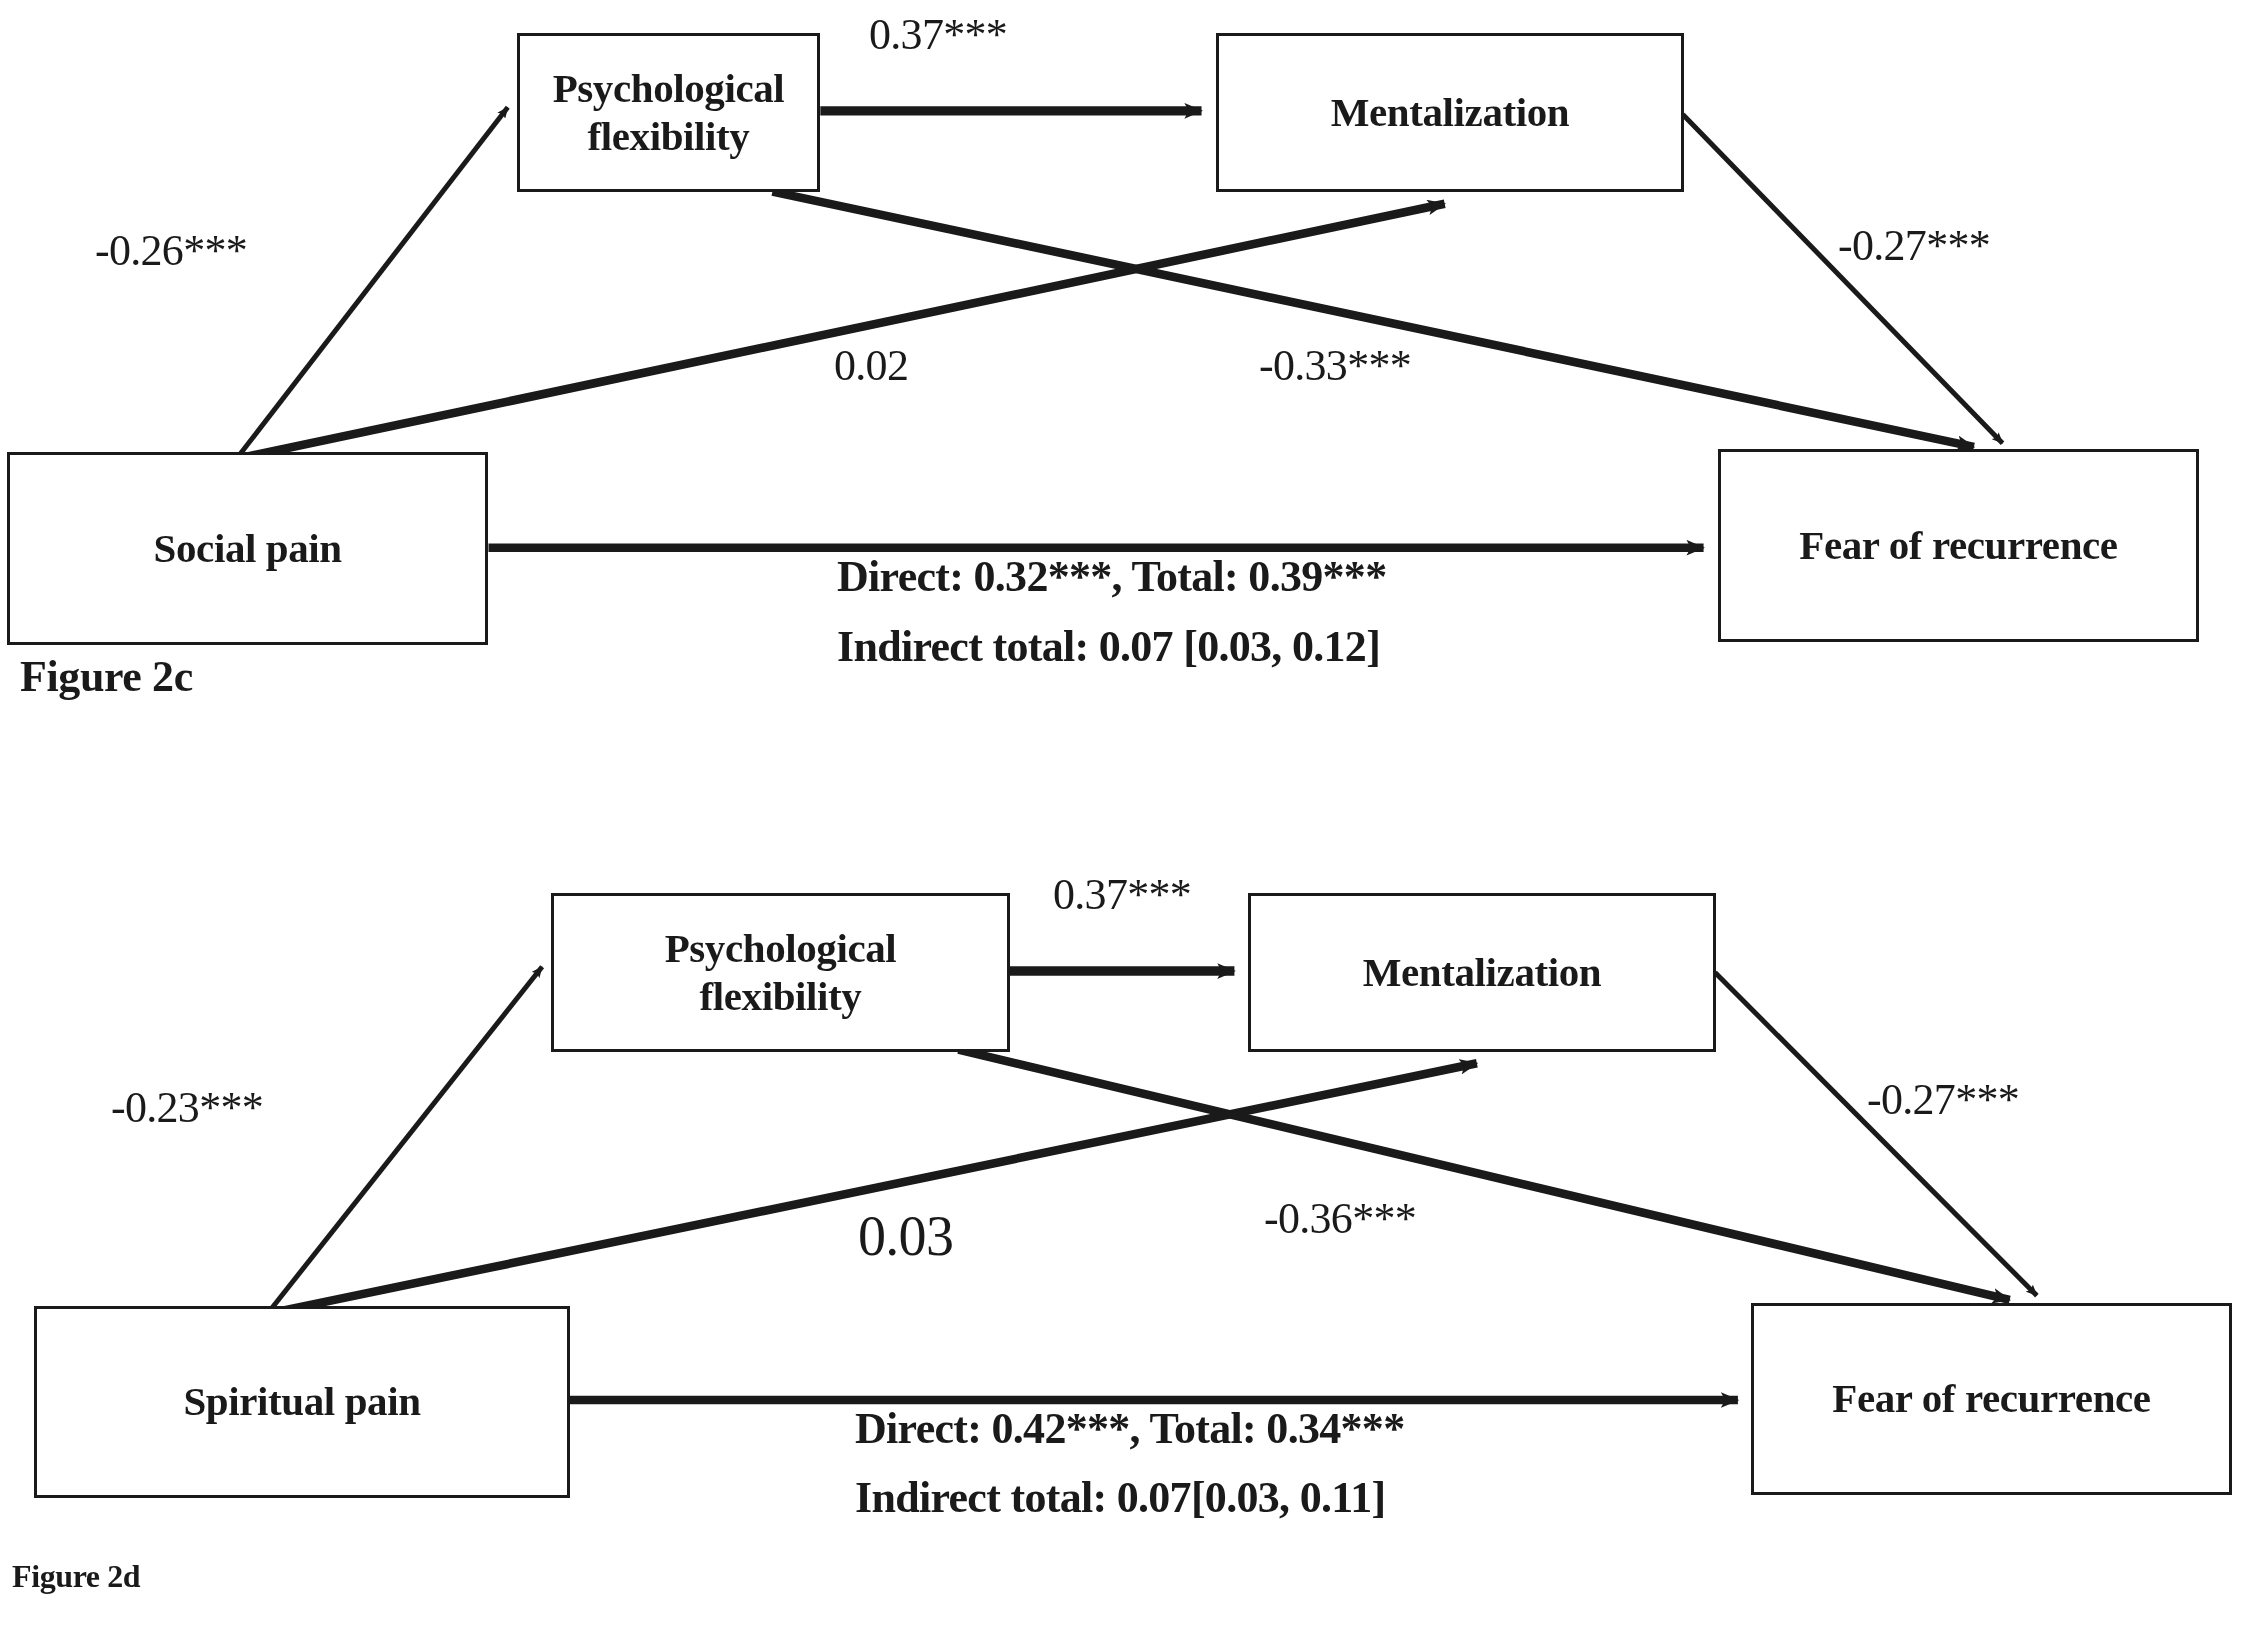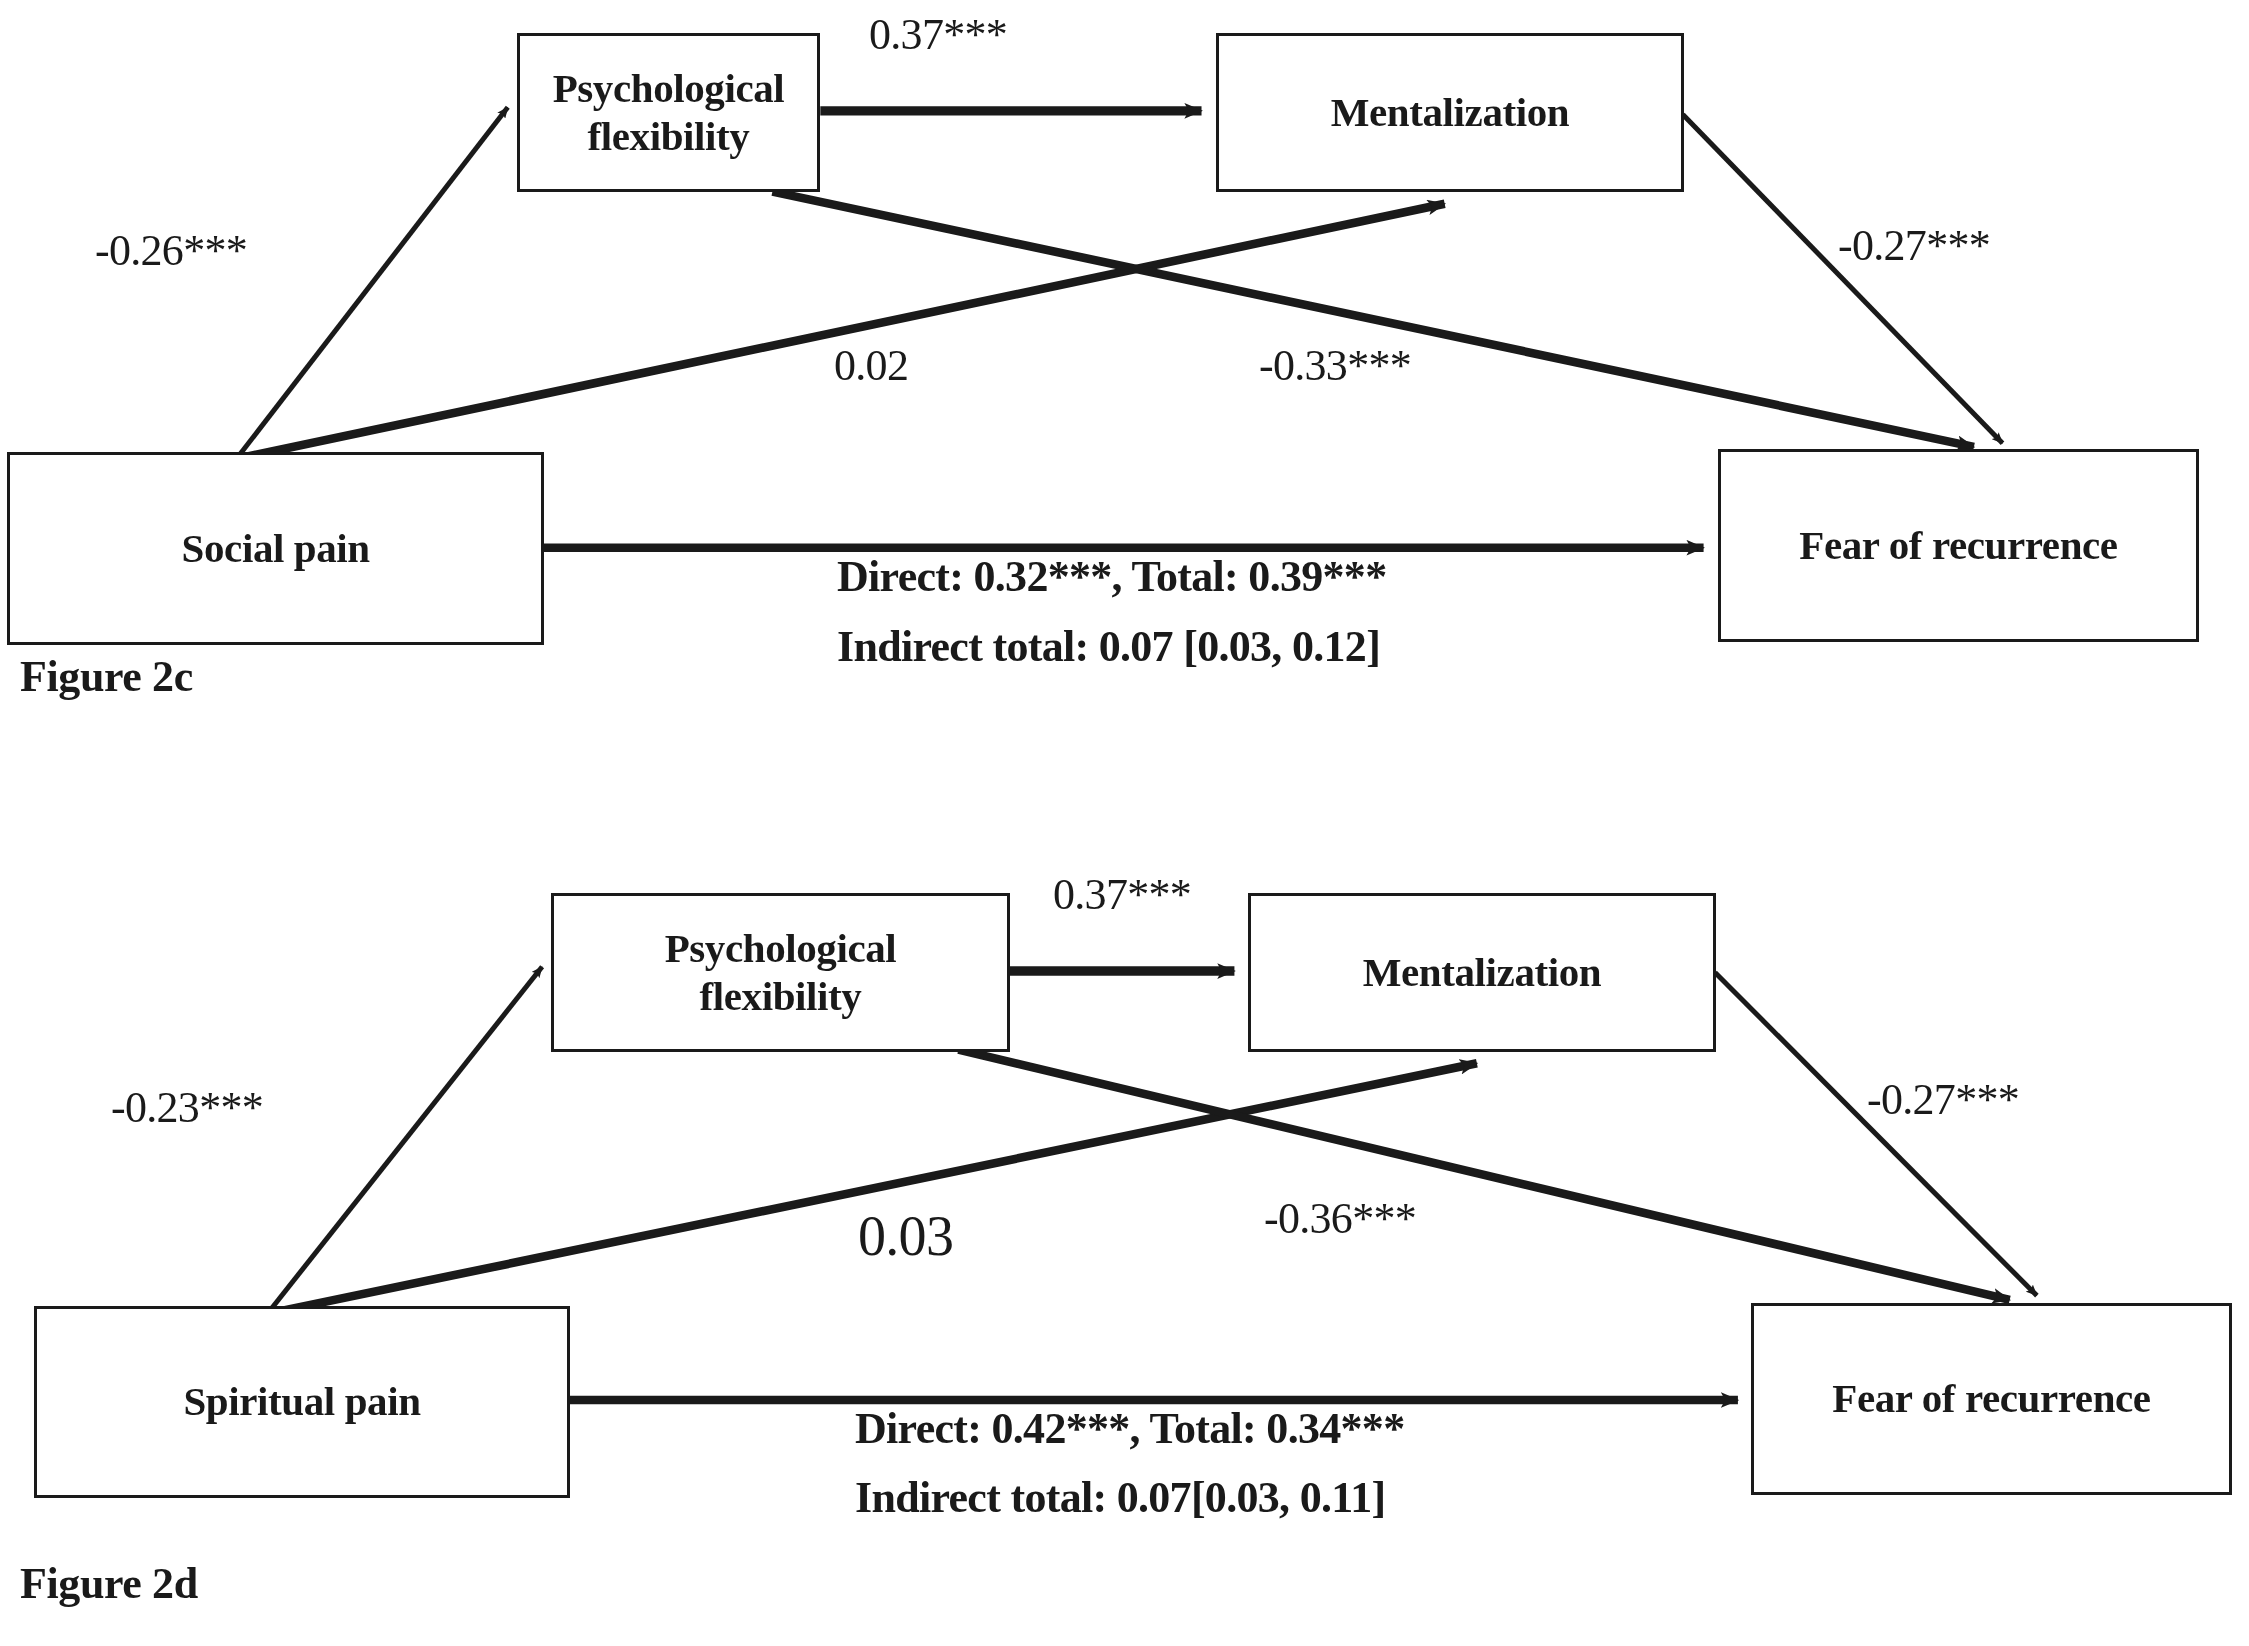--- a/index.html
+++ b/index.html
@@ -82,21 +82,21 @@
     <div>
       <span>Psychological</span>
       <span>flexibility</span>
     </div>
   </div>
 
   <div class="nodebox" style="left:1216px;top:33px;width:468px;height:159px;font-size:41px;">
     <span>Mentalization</span>
   </div>
 
-  <div class="nodebox" style="left:7.2px;top:452px;width:537px;height:193px;font-size:41px;">
+  <div class="nodebox" style="left:7.2px;top:452px;width:481px;height:193px;font-size:41px;">
     <span>Social pain</span>
   </div>
 
   <div class="nodebox" style="left:1718px;top:449px;width:481px;height:193px;font-size:41px;">
     <span>Fear of recurrence</span>
   </div>
 
   <div class="plabel" style="left:95px;top:225px;font-size:44px;">-0.26***</div>
 
   <div class="plabel" style="left:869px;top:8.6px;font-size:44px;">0.37***</div>
@@ -139,16 +139,16 @@
   <div class="plabel" style="left:858px;top:1204px;font-size:56px;">0.03</div>
 
   <div class="plabel" style="left:1264px;top:1193px;font-size:44px;">-0.36***</div>
 
   <div class="plabel" style="left:1867px;top:1074px;font-size:44px;">-0.27***</div>
 
   <div class="eqtext" style="left:855px;top:1403px;font-size:44px;">Direct: 0.42***, Total: 0.34***</div>
 
   <div class="eqtext" style="left:855px;top:1472px;font-size:44px;">Indirect total: 0.07[0.03, 0.11]</div>
 
-  <div class="figcap" style="left:20px;top:1558px;font-size:44px;">Figure 2d</div>
+  <div class="figcap" style="left:12px;top:1558px;font-size:32px;">Figure 2d</div>
 
 </div>
 
 
 </body></html>

